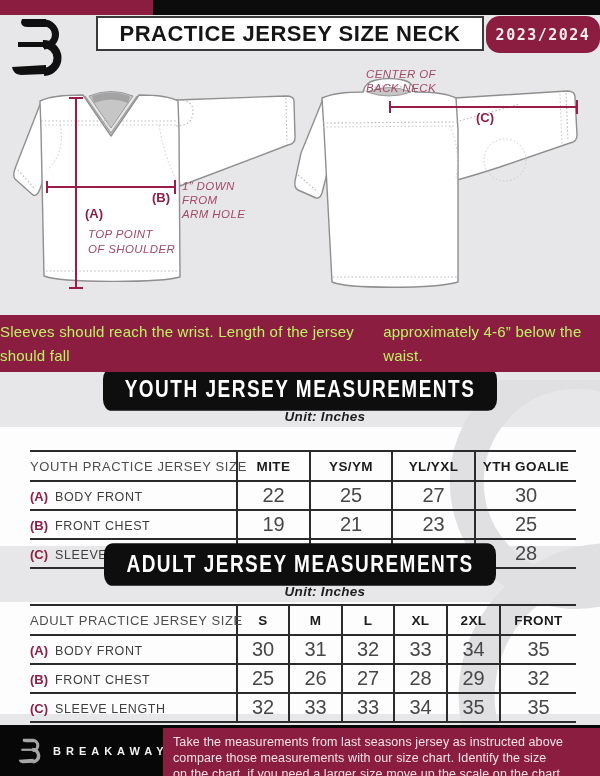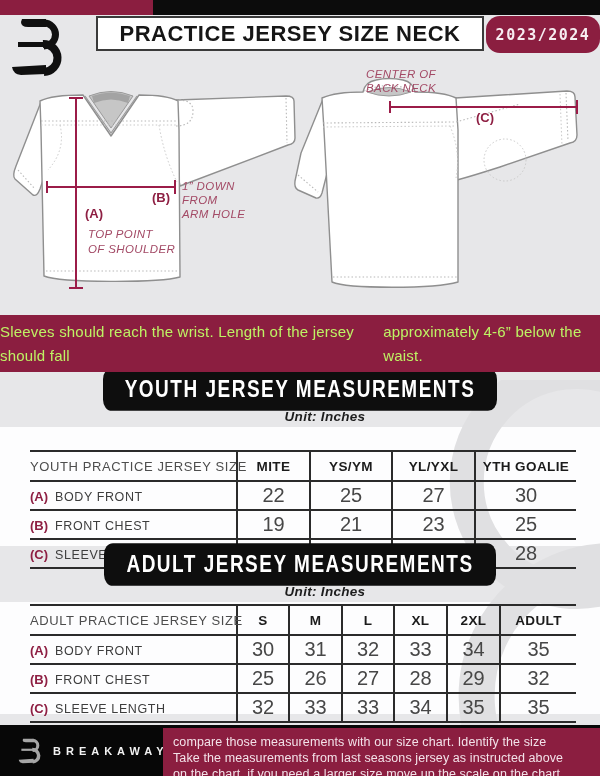--- a/index.html
+++ b/index.html
@@ -263,21 +263,21 @@
         <col style="width:76px">
       </colgroup>
     <thead>
         <tr>
           <th class="lblh">ADULT PRACTICE JERSEY SIZE</th>
           <th class="colh">S</th>
           <th class="colh">M</th>
           <th class="colh">L</th>
           <th class="colh">XL</th>
           <th class="colh">2XL</th>
-          <th class="colh">ADULT</th>
+          <th class="colh">FRONT</th>
         </tr>
       </thead>
       <tbody>
         <tr>
           <th class="rowl"><span class="key">(A)</span><span class="rlbl">BODY FRONT</span></th>
           <td class="val">30</td>
           <td class="val">31</td>
           <td class="val">32</td>
           <td class="val">33</td>
           <td class="val">34</td>
@@ -307,19 +307,19 @@
   <div class="footer">
     <svg class="footer-logo" viewBox="0 0 64 62">
       <path d="M14,5 L38,5 L38,13 L20,13 Q13,13 13,8 Z" fill="#a6a6a6"></path>
       <path d="M36,9 a11.5,11.5 0 0 1 0,23" fill="none" stroke="#a6a6a6" stroke-width="7"></path>
       <rect x="10" y="28" width="27" height="5" fill="#a6a6a6"></rect>
       <path d="M35,30 a14,14 0 0 1 1,28" fill="none" stroke="#a6a6a6" stroke-width="8"></path>
       <path d="M4,53 L38,51 L38,60 L13,61 Q5,60 4,53 Z" fill="#a6a6a6"></path>
     </svg>
     <div class="footer-brand">BREAKAWAY</div>
     <div class="footer-note">
+      <div>Take the measurements from last seasons jersey as instructed above</div>
       <div>compare those measurements  with our size chart. Identify the size</div>
-      <div>Take the measurements from last seasons jersey as instructed above</div>
       <div>on the chart, if you need a larger size move up the scale on the chart</div>
     </div>
   </div>
 
 </div>
 
 </body></html>

